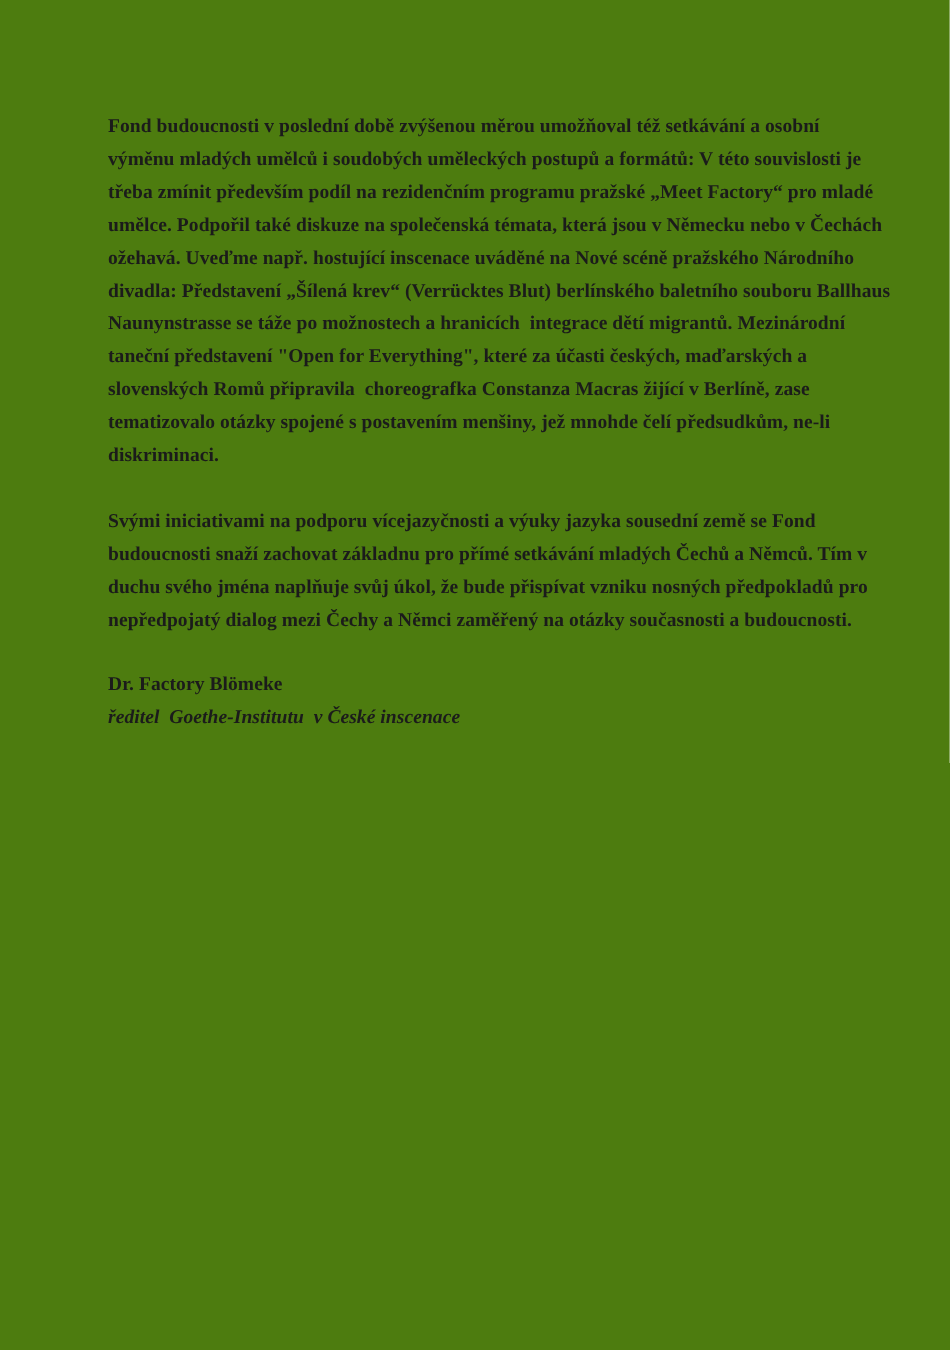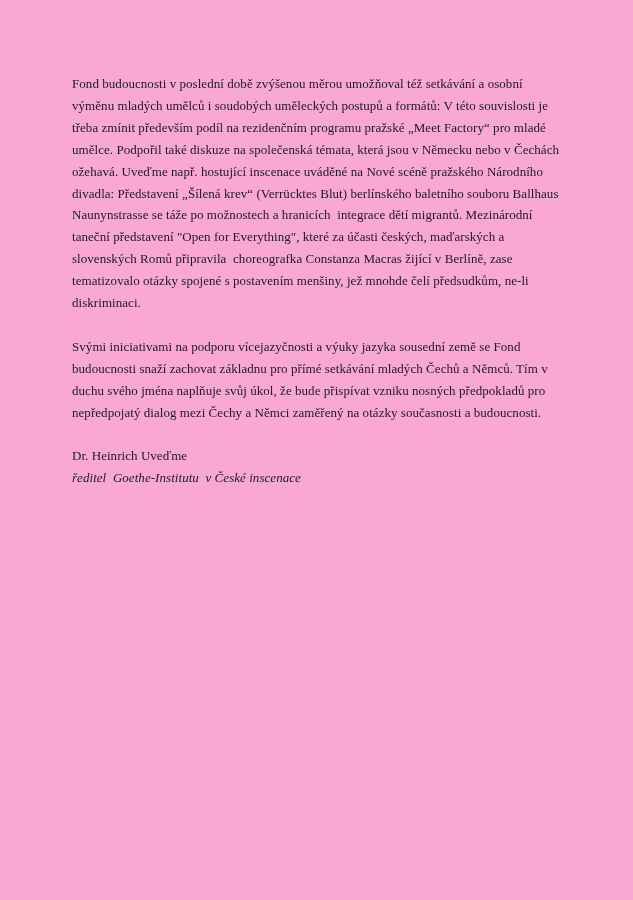--- a/index.html
+++ b/index.html
@@ -9,21 +9,22 @@
   body {
     width: 633px;
     height: 900px;
     background: #ffffff;
     overflow: hidden;
   }
   .page {
     position: relative;
     width: 633px;
     height: 900px;
-    background: #f9a8d4;
+    background: #4d7c0f;
+    font-weight: bold;
   }
   .content {
     position: absolute;
     left: 72px;
     top: 73px;
     width: 545px;
     font-family: "Liberation Serif", "DejaVu Serif", serif;
     font-size: 13px;
     line-height: 21.9px;
     color: #1b1b1b;
@@ -56,16 +57,16 @@
 divadla: Představení „Šílená krev“ (Verrücktes Blut) berlínského baletního souboru Ballhaus
 Naunynstrasse se táže po možnostech a hranicích  integrace dětí migrantů. Mezinárodní
 taneční představení "Open for Everything", které za účasti českých, maďarských a
 slovenských Romů připravila  choreografka Constanza Macras žijící v Berlíně, zase
 tematizovalo otázky spojené s postavením menšiny, jež mnohde čelí předsudkům, ne-li
 diskriminaci.</p>
     <p class="para">Svými iniciativami na podporu vícejazyčnosti a výuky jazyka sousední země se Fond
 budoucnosti snaží zachovat základnu pro přímé setkávání mladých Čechů a Němců. Tím v
 duchu svého jména naplňuje svůj úkol, že bude přispívat vzniku nosných předpokladů pro
 nepředpojatý dialog mezi Čechy a Němci zaměřený na otázky současnosti a budoucnosti.</p>
-    <p class="sig-name">Dr. Heinrich Uveďme</p>
+    <p class="sig-name">Dr. Factory Blömeke</p>
     <p class="sig-title">ředitel  Goethe-Institutu  v České inscenace</p>
   </div>
 </div>
 
 </body></html>

